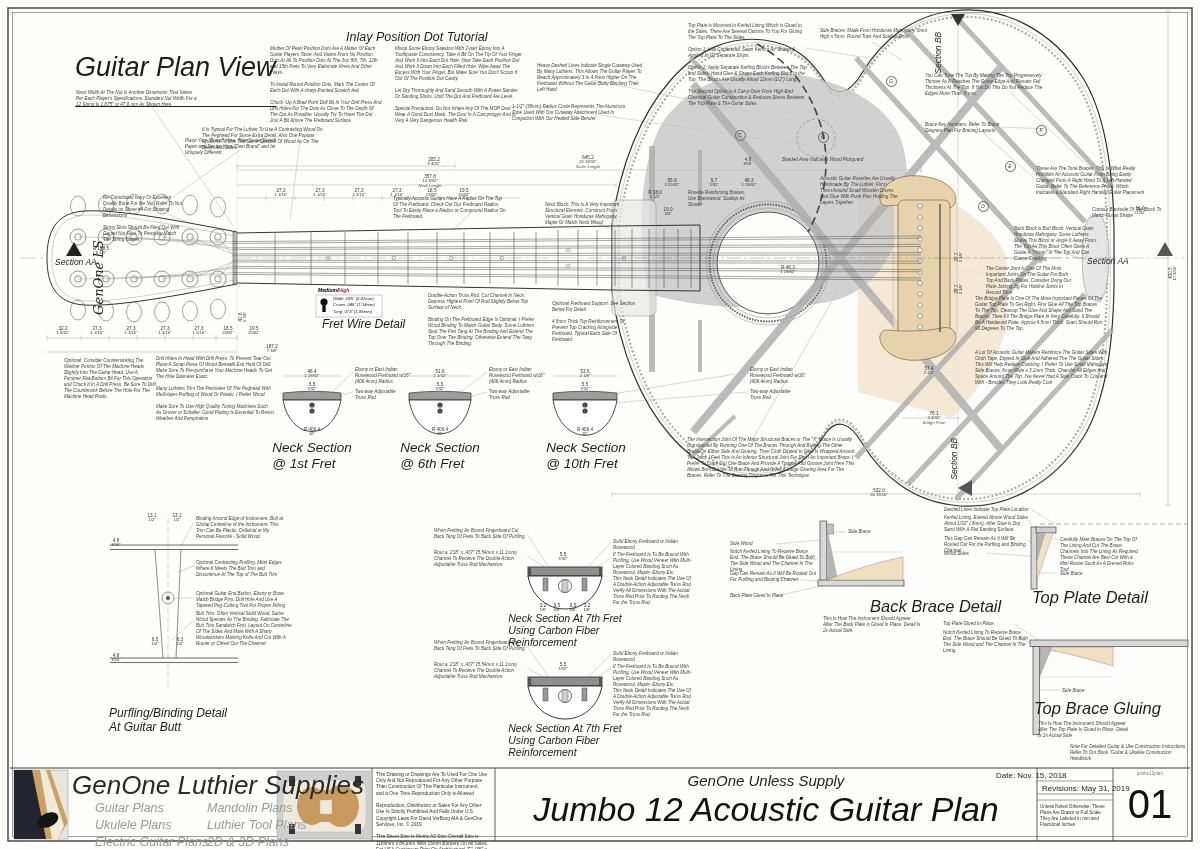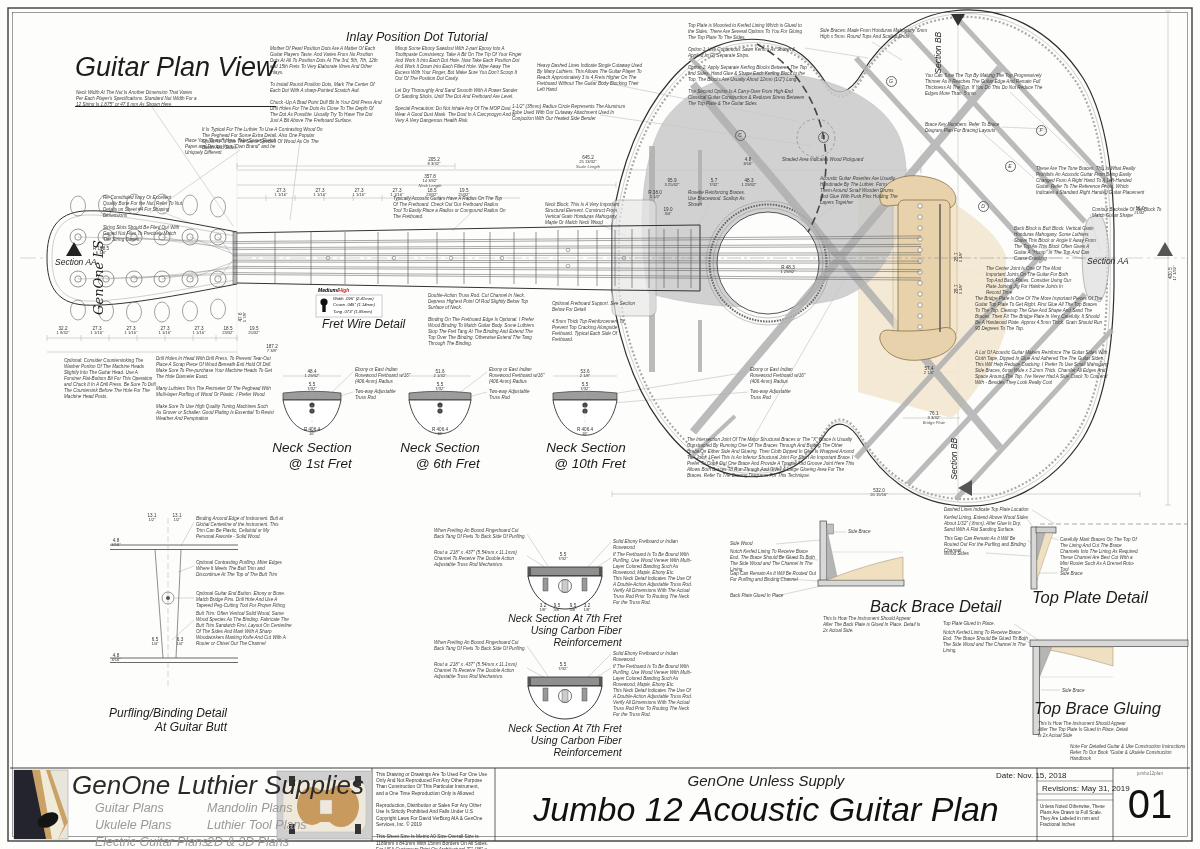--- a/index.html
+++ b/index.html
@@ -3,21 +3,21 @@
 <meta charset="utf-8">
 <style>
   html,body{margin:0;padding:0;background:#888;}
   .sheet{position:relative;width:1200px;height:849px;background:#fdfdfc;
          font-family:"Liberation Sans",sans-serif;overflow:hidden;}
   svg{position:absolute;left:0;top:0;}
   #overlay{position:absolute;left:0;top:0;width:1200px;height:849px;pointer-events:none;}
   .ann{position:absolute;font-size:4.6px;line-height:1.3;font-style:italic;color:#3d3d3d;
        white-space:pre-line;}
   .lbl{position:absolute;font-style:italic;color:#1c1c1c;white-space:pre-line;line-height:1.15;}
-  .lbl.center{text-align:right;}
+  .lbl.center{text-align:left;}
   .lbl.underline{border-bottom:1.6px solid #222;padding-bottom:23px;font-style:italic;}
   .lbl.serif{font-family:"DejaVu Serif","Liberation Serif",serif;}
   .dim{position:absolute;text-align:center;color:#333;line-height:1.15;}
   .dim .mm{display:block;font-size:4.6px;}
   .dim .fr{display:block;font-size:4.1px;}
   .dim .sub{display:block;font-size:4.1px;font-style:italic;color:#555;}
   .bkey{position:absolute;width:9px;height:9px;border:0.6px solid #666;border-radius:50%;
         font-size:5px;color:#444;display:flex;align-items:center;justify-content:center;font-style:italic;}
   .tb-text{position:absolute;color:#222;}
   .fw-title{position:absolute;font-size:5px;font-weight:bold;font-style:italic;}

